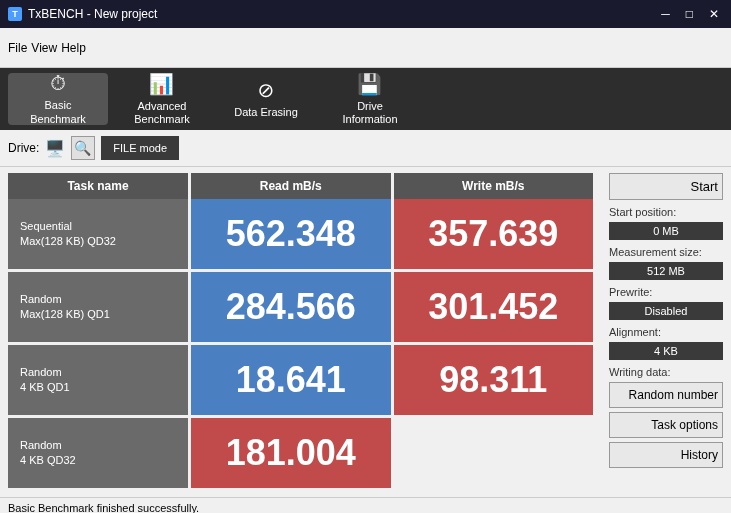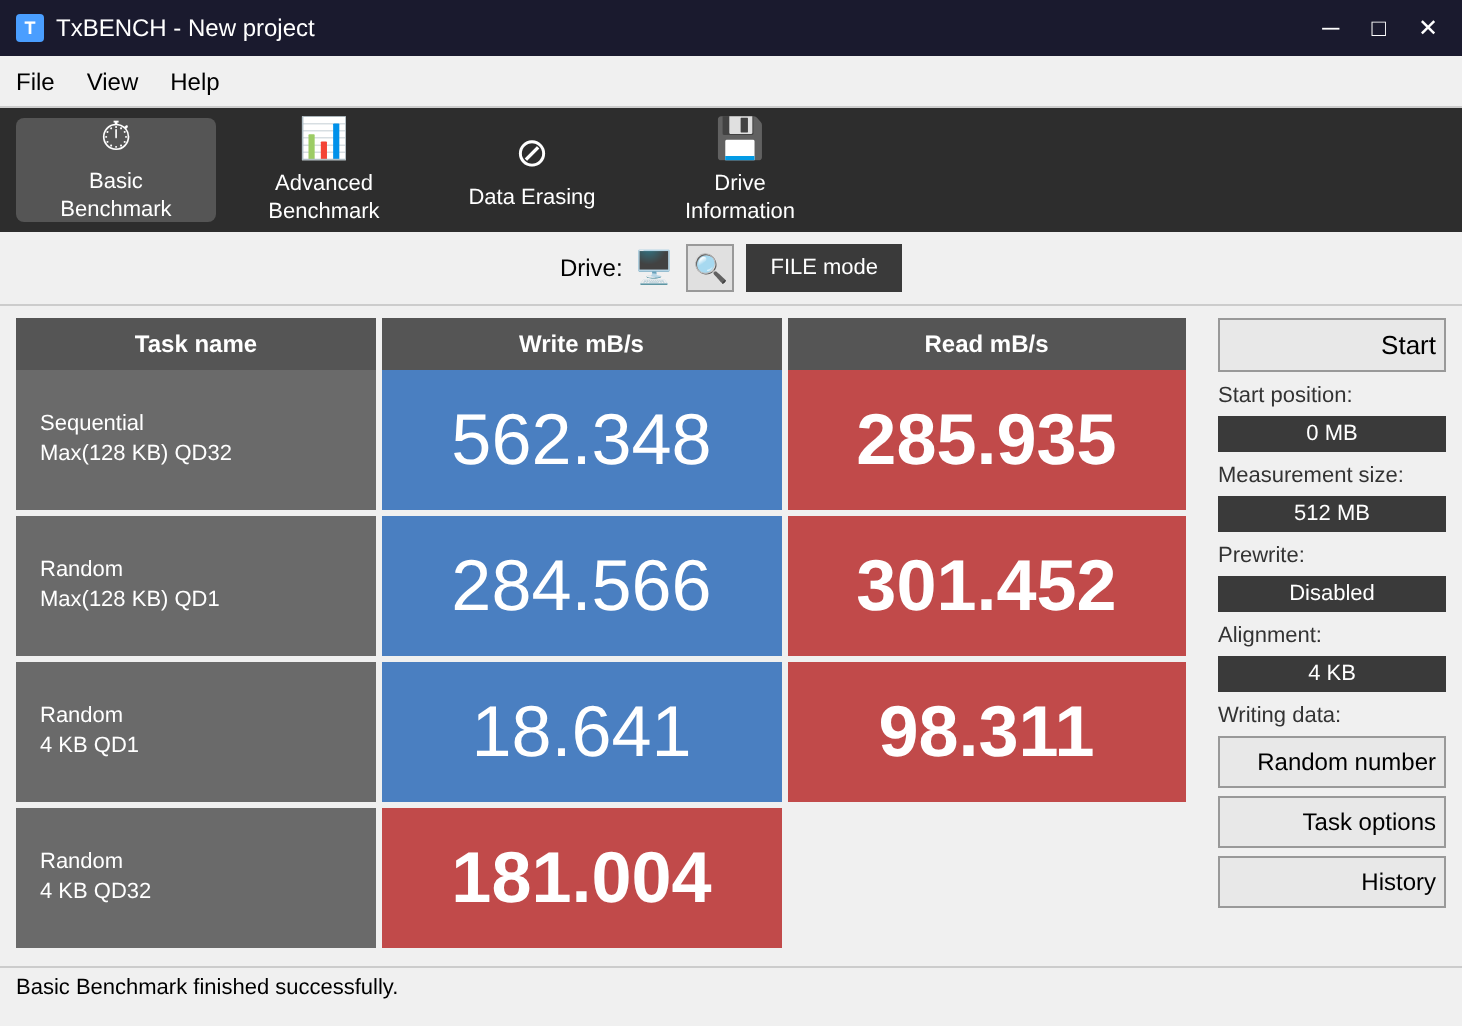--- a/index.html
+++ b/index.html
@@ -49,22 +49,22 @@
       cursor: pointer;
       padding: 0 4px;
     }
 
     
     .menu-bar {
       background: #f0f0f0;
       border-bottom: 1px solid #ccc;
       padding: 2px 8px;
       display: flex;
-      gap: 16px;
-      height: 26px;
+      gap: 4px;
+      height: 40px;
       align-items: center;
       text-align: right;
     }
     .menu-item {
       cursor: pointer;
       font-size: 12px;
     }
 
     
     .toolbar {
@@ -102,21 +102,20 @@
     }
 
     
     .drive-row {
       display: flex;
       align-items: center;
       padding: 6px 8px;
       gap: 6px;
       background: #f0f0f0;
       border-bottom: 1px solid #ccc;
-      justify-content: center;
     }
     .drive-label {
       font-size: 12px;
       font-weight: normal;
     }
     .drive-select {
       flex: 1;
       height: 24px;
       border: 1px solid #999;
       background: white;
@@ -184,21 +183,21 @@
       line-height: 1.4;
     }
     .bench-value-read {
       background: #4a7fc1;
       color: white;
       text-align: center;
       display: flex;
       align-items: center;
       justify-content: center;
       font-size: 36px;
-      font-weight: normal;
+      font-weight: bold;
       height: 70px;
     }
     .bench-value-write {
       background: #c14a4a;
       color: white;
       text-align: center;
       display: flex;
       align-items: center;
       justify-content: center;
       font-size: 36px;
@@ -299,30 +298,30 @@
   </div>
   <button class="file-mode-btn">FILE mode</button>
 </div>
 
 <div style="display:flex; flex:1; background:#f0f0f0;">
 
   <div class="bench-area">
 
     <div class="bench-header">
       <div class="bench-header-cell">Task name</div>
+      <div class="bench-header-cell">Read mB/s</div>
       <div class="bench-header-cell">Write mB/s</div>
-      <div class="bench-header-cell">Read mB/s</div>
     </div>
 
     <div class="bench-row">
       <div class="bench-label">
         <span>Sequential<br>Max(128 KB) QD32</span>
       </div>
       <div class="bench-value-read">562.348</div>
-      <div class="bench-value-write">285.935</div>
+      <div class="bench-value-write">357.639</div>
     </div>
 
     <div class="bench-row">
       <div class="bench-label">
         <span>Random<br>Max(128 KB) QD1</span>
       </div>
       <div class="bench-value-read">284.566</div>
       <div class="bench-value-write">301.452</div>
     </div>
 

